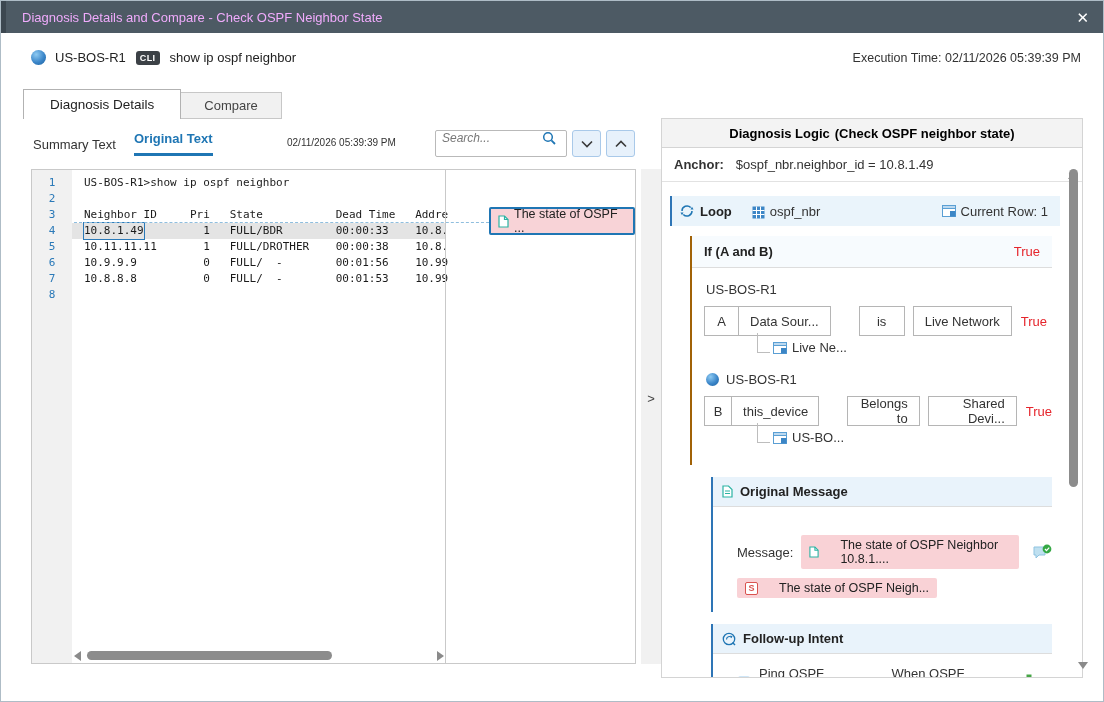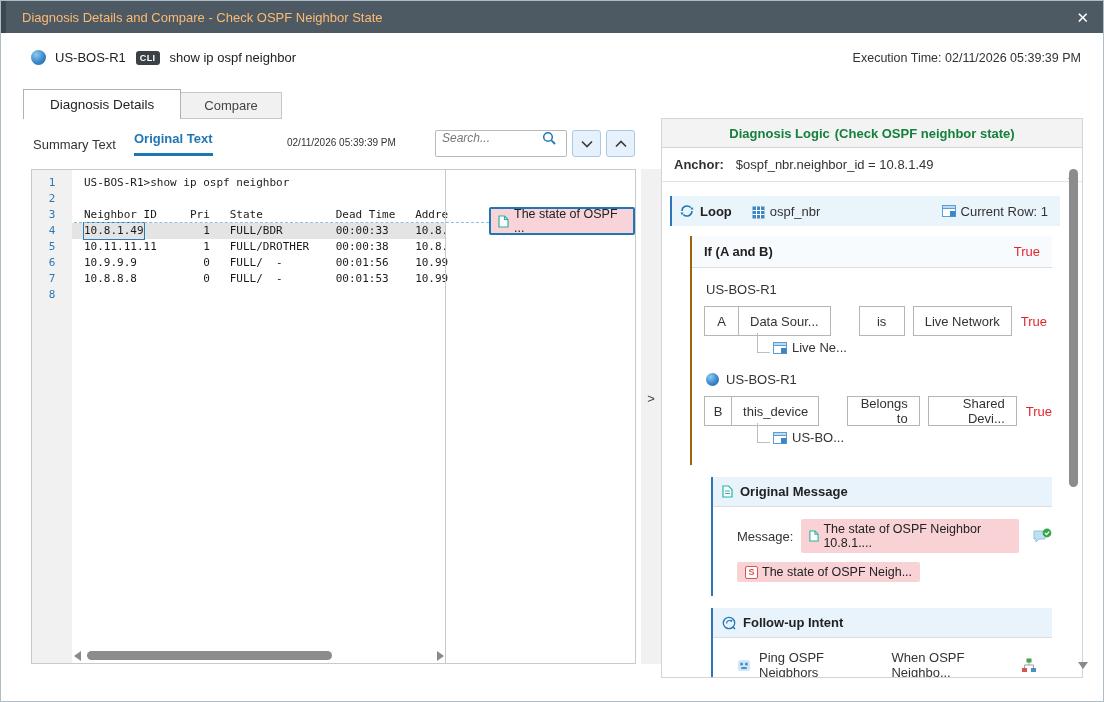--- a/index.html
+++ b/index.html
@@ -3,21 +3,21 @@
 <meta charset="utf-8">
 <style>
   * { margin:0; padding:0; box-sizing:border-box; }
   html,body { background:#e9edf0; }
   .app { position:relative; width:1104px; height:702px; background:#fff;
          font-family:"Liberation Sans",sans-serif; color:#333; overflow:hidden;
          border:1px solid #aebcc6; }
   
   .titlebar { position:absolute; top:0; left:0; right:0; height:32px; background:#4d5a64;
               display:flex; align-items:center; padding:0 14px 0 16px; border-left:5px solid #3c4750; }
-  .titlebar .title { color:#fdba74; font-size:13px; }
+  .titlebar .title { color:#f0abfc; font-size:13px; }
   .closebtn { margin-left:auto; color:#fff; font-size:15px; line-height:15px; cursor:pointer; }
   
   .device-row { position:absolute; top:49px; left:30px; right:22px; display:flex; align-items:center; }
   .globe { width:15px; height:15px; border-radius:50%; flex:0 0 auto;
            background:radial-gradient(circle at 35% 30%, #8ecaf2, #3b86c9 55%, #1b5f9e); }
   .dev-name { font-size:13px; color:#222; margin-left:9px; }
   .cli-badge { margin-left:10px; background:#3c4146; color:#fff; font-size:9px; font-weight:bold;
                padding:2px 4px; border-radius:3px; letter-spacing:.4px; }
   .command { margin-left:10px; font-size:13px; color:#222; }
   .exec-time { margin-left:auto; font-size:12.5px; color:#333; }
@@ -57,21 +57,21 @@
   .tri { width:0; height:0; }
   .tri-left  { border-top:5px solid transparent; border-bottom:5px solid transparent; border-right:7px solid #8a8a8a; }
   .tri-right { border-top:5px solid transparent; border-bottom:5px solid transparent; border-left:7px solid #8a8a8a; margin-left:auto; }
   .h-thumb { margin-left:6px; width:245px; height:9px; background:#8c8c8c; border-radius:5px; }
   
   .collapse-strip { position:absolute; left:640px; top:168px; width:20px; height:495px; background:#f1f1f1; }
   .collapse-chevron { position:absolute; top:222px; left:0; right:0; text-align:center; font-size:13px; color:#444; cursor:pointer; }
   
   .right-panel { position:absolute; left:660px; top:117px; width:422px; height:560px; border:1px solid #d4d4d4; background:#fff; }
   .rp-header { height:29px; background:#f3f3f3; border-bottom:1px solid #d4d4d4; display:flex; justify-content:center;
-               align-items:center; gap:5px; font-weight:bold; font-size:13px; color:#15803d; }
+               align-items:center; gap:5px; font-weight:bold; font-size:13px; color:#000000; }
   .anchor-row { height:34px; border-bottom:1px solid #e2e2e2; display:flex; align-items:center; padding-left:12px; font-size:13px; }
   .anchor-row b { margin-right:12px; }
   .rp-body { position:absolute; top:64px; left:0; right:16px; bottom:0; overflow:hidden; }
   .loop-row { margin:13px 0 0 8px; width:390px; height:30px; background:#eaf4fb; border-left:2px solid #2e75b6;
               display:flex; align-items:center; padding:0 12px 0 8px; font-size:13px; }
   .loop-label { font-weight:bold; margin-left:6px; color:#222; }
   .loop-table { margin-left:20px; display:flex; align-items:flex-end; gap:5px; cursor:pointer; }
   .loop-current { margin-left:auto; display:flex; align-items:center; gap:5px; }
   .if-section { margin:10px 0 0 28px; width:362px; border-left:2px solid #a16207;text-align:right; }
   .if-header { height:32px; display:flex; align-items:center; justify-content:space-between; padding:0 12px;
@@ -87,24 +87,24 @@
   .cop  { margin-left:28px; min-width:46px; justify-content:center; }
   .cval { margin-left:8px; }
   .ctrue { margin-left:9px; }
   .tree-item { display:flex; align-items:center; margin-left:53px; font-size:13px; margin-top:0; height:23px; cursor:pointer; }
   .tree-elbow { width:13px; height:20px; border-left:1px solid #bdbdbd; border-bottom:1px solid #bdbdbd; margin-bottom:9px; }
   .tree-item .ticon { margin:0 5px 0 3px; display:flex; }
   .condB { margin-top:13px; }
   .sec { margin:12px 0 0 49px; width:341px; border-left:2px solid #2e75b6; }
   .sec-header { height:30px; background:#e9f3fb; border-bottom:1px solid #ddd; display:flex; align-items:center;
                 gap:7px; padding:0 9px; font-weight:bold; font-size:13px; color:#222; }
-  .msg-body { padding:12px 0 14px 24px; }
+  .msg-body { padding:28px 0 14px 24px; }
   .msg-row { display:flex; align-items:center; gap:8px; font-size:13px; }
   .msg-row + .msg-row { margin-top:9px; }
-  .chip { background:#f9d2d6; border-radius:2px; display:flex; align-items:center; gap:4px; padding:3px 8px;
+  .chip { background:#f9d2d6; border-radius:2px; display:flex; align-items:center; gap:21px; padding:3px 8px;
           font-size:12.5px; color:#222; cursor:pointer; }
   .s-icon { width:13px; height:13px; border:1px solid #d9534f; color:#d9534f; font-size:9px; font-weight:bold;
             display:flex; align-items:center; justify-content:center; background:#fff; border-radius:2px; }
   .follow-body { padding:12px 0 0 24px; }
   .follow-row { display:flex; align-items:center; gap:8px; font-size:13px; width:300px; padding-bottom:10px;
                 border-bottom:1px solid #e4e4e4; }
   .follow-when { margin-left:10px; }
   
   .vscroll { position:absolute; right:3px; top:36px; height:514px; width:11px; }
   .tri-up   { border-left:5px solid transparent; border-right:5px solid transparent; border-bottom:7px solid #8a8a8a; }

